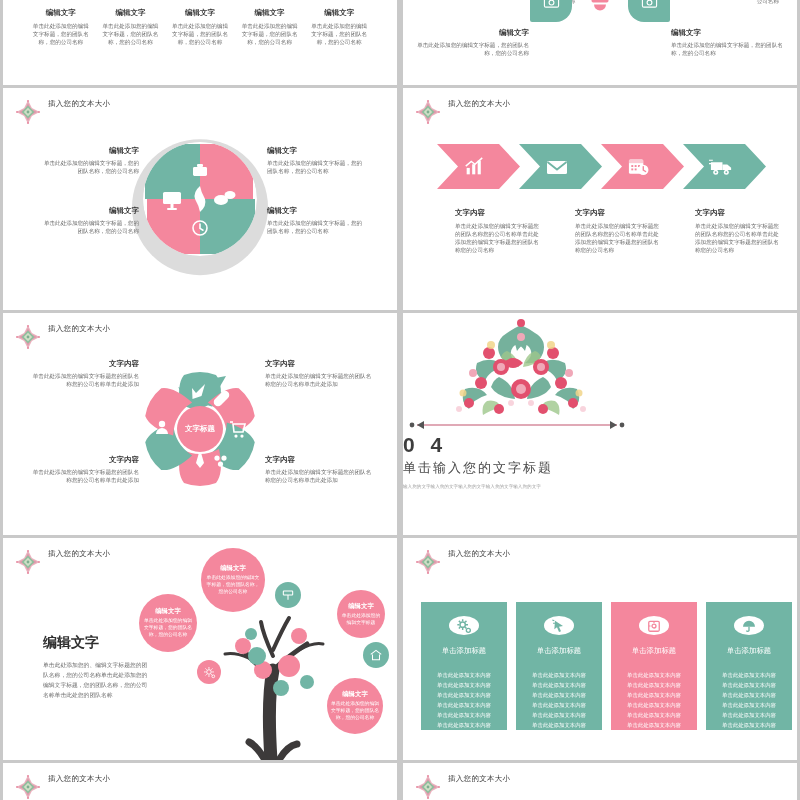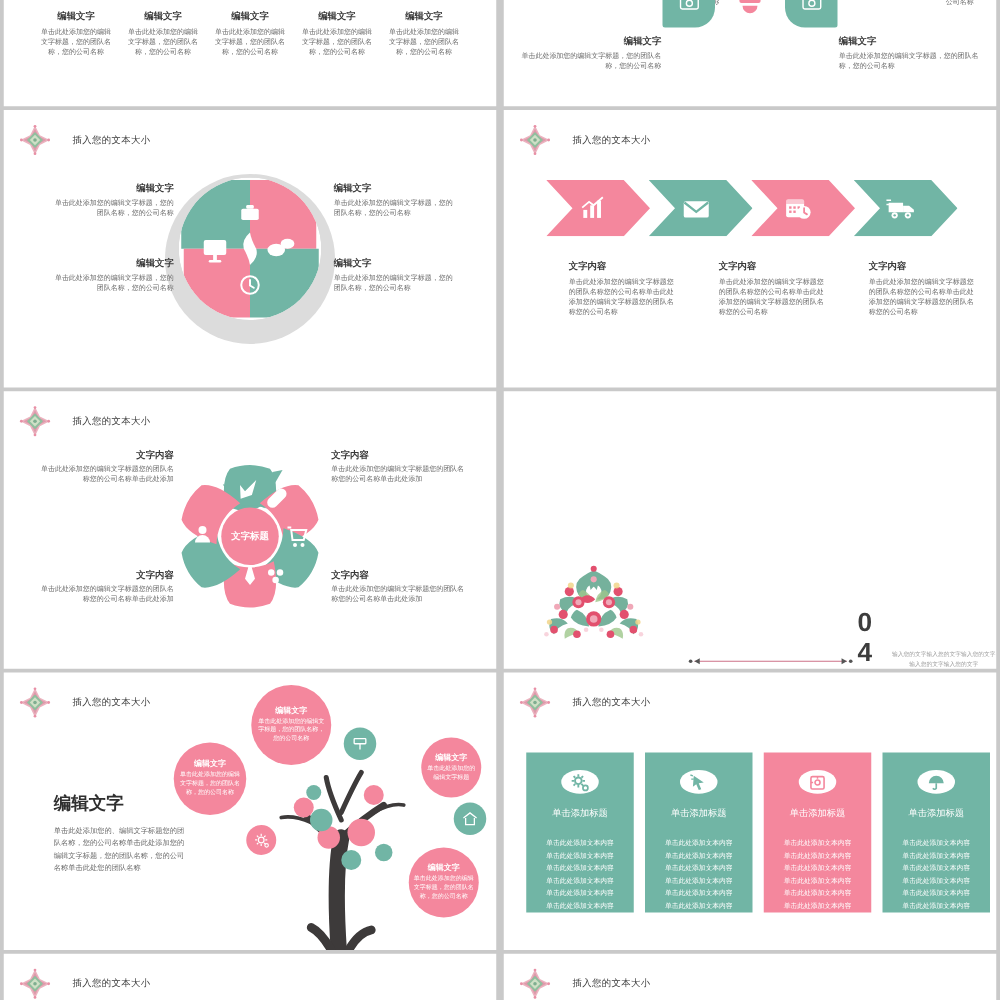--- a/index.html
+++ b/index.html
@@ -16,21 +16,21 @@
     grid-template-rows: 85px 222px 222px 222px 60px;
     gap: 3px 6px;
     padding: 0 3px;
   }
   .slide {
     background: #fff;
     position: relative;
     overflow: hidden;
   }
   
-  .hdr { position: absolute; top: 11px; left: 12px; display: flex; align-items: center; gap: 17px; }
+  .hdr { position: absolute; top: 11px; left: 12px; display: flex; gap: 7px; }
   .hdr-txt { font-size: 7.5px; color: #3b3b3b; letter-spacing: .3px; white-space: nowrap; }
   .motif { width: 26px; height: 26px; position: relative; flex: none; }
   .motif svg { display:block; }
 
   
   .t-title { font-weight: bold; color: #3a3a3a; }
   .t-body  { color: #6a6a6a; line-height: 1.45; }
 
   
   .s1 { display: flex; justify-content: center; gap: 10px; padding: 8px 28px 0 28px; }
@@ -96,21 +96,21 @@
   }
   .s5 .cap { position: absolute; width: 110px; }
   .s5 .cap .t-title { font-size: 7.5px; margin-bottom: 3px; }
   .s5 .cap .t-body  { font-size: 5.6px; }
   .s5 .cap.tl { left: 26px;  top: 46px;  text-align: right; }
   .s5 .cap.bl { left: 26px;  top: 142px; text-align: right; }
   .s5 .cap.tr { right: 22px; top: 46px;  text-align: left; }
   .s5 .cap.br { right: 22px; top: 142px; text-align: left; }
 
   
-  .s6 { display: flex; flex-direction: row; align-items: flex-end; }
+  .s6 { display: flex; flex-direction: column; align-items: flex-start; }
   .s6 .mandala { margin-top: 4px; }
   .s6 .rule { width: 228px; height: 12px; margin-top: -2px; }
   .s6 .num { font-size: 21px; font-weight: bold; color: #3d3d3d; letter-spacing: 5px; margin-top: 2px; }
   .s6 .stitle { font-size: 13px; color: #4a4a4a; letter-spacing: 2px; margin-top: 2px; }
   .s6 .sub { font-size: 4.6px; color: #9a9a9a; margin-top: 6px; text-align: center; line-height: 1.6; }
 
   
   .s7 .lead { position: absolute; left: 40px; top: 96px; width: 108px; }
   .s7 .lead h2 { font-size: 14px; font-weight: bold; color: #2f2f2f; margin-bottom: 9px; }
   .s7 .lead p  { font-size: 5.8px; color: #6a6a6a; line-height: 1.7; }
@@ -526,20 +526,21 @@
       </g>
     </svg>
     <svg class="rule" viewBox="0 0 228 12">
       <line x1="14" y1="6" x2="214" y2="6" stroke="#c2556f" stroke-width="1.1"></line>
       <path d="M14 6 l7 -4 v8 z" fill="#555"></path>
         <path d="M214 6 l-7 -4 v8 z" fill="#555"></path>
       <circle cx="9" cy="6" r="2.4" fill="#555"></circle>
         <circle cx="219" cy="6" r="2.4" fill="#555"></circle>
     </svg>
     <div class="num">0 4</div>
+    <div class="stitle">单击输入您的文字标题</div>
     <div class="sub">输入您的文字输入您的文字输入您的文字输入您的文字输入您的文字</div>
   </div>
 
   <div class="slide s7">
     <div class="hdr">
       <span class="motif">
           <svg width="26" height="26">
             <use href="#sym-motif"></use>
           </svg>
         </span>

